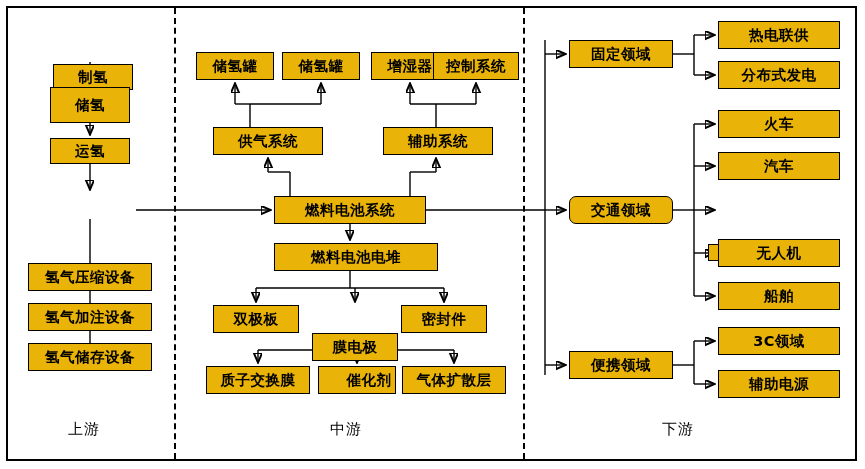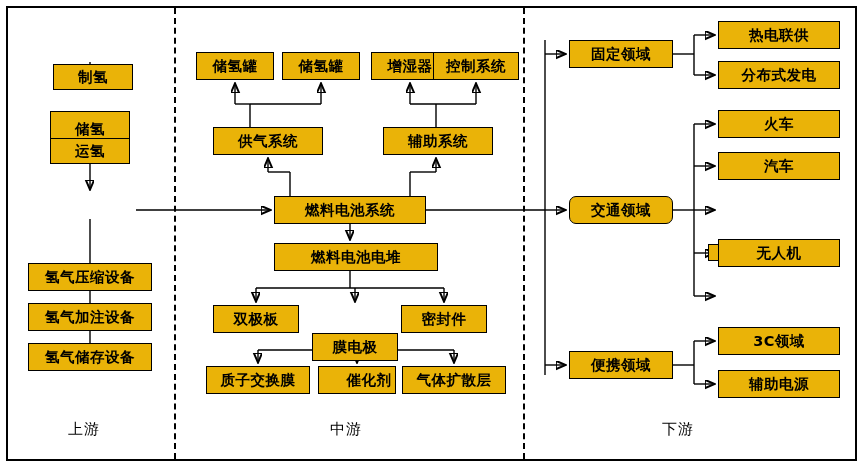--- a/index.html
+++ b/index.html
@@ -146,21 +146,21 @@
     <line x1="694" y1="253" x2="714" y2="253" marker-end="url(#ah)"></line>
     <line x1="694" y1="296" x2="714" y2="296" marker-end="url(#ah)"></line>
 
     <line x1="673" y1="365" x2="694" y2="365"></line>
     <line x1="694" y1="341" x2="694" y2="384"></line>
     <line x1="694" y1="341" x2="714" y2="341" marker-end="url(#ah)"></line>
     <line x1="694" y1="384" x2="714" y2="384" marker-end="url(#ah)"></line>
   </svg>
 
   <div class="node" style="left:53px;top:36px;width:80px;height:26px;margin-top:28px;">制氢</div>
-  <div class="node" style="left:50px;top:87px;width:80px;height:36px;margin-top:24px;">储氢</div>
+  <div class="node" style="left:50px;top:87px;width:80px;height:36px;">储氢</div>
   <div class="node" style="left:50px;top:138px;width:80px;height:26px;">运氢</div>
   <div class="node" style="left:28px;top:263px;width:124px;height:28px;">氢气压缩设备</div>
   <div class="node" style="left:28px;top:303px;width:124px;height:28px;">氢气加注设备</div>
   <div class="node" style="left:28px;top:343px;width:124px;height:28px;">氢气储存设备</div>
 
   <div class="node" style="left:196px;top:52px;width:78px;height:28px;">储氢罐</div>
   <div class="node" style="left:282px;top:52px;width:78px;height:28px;">储氢罐</div>
   <div class="node" style="left:371px;top:52px;width:78px;height:28px;">增湿器</div>
   <div class="node" style="left:433px;top:52px;width:86px;height:28px;">控制系统</div>
   <div class="node" style="left:213px;top:127px;width:110px;height:28px;">供气系统</div>
@@ -175,20 +175,21 @@
   <div class="node" style="left:402px;top:366px;width:104px;height:28px;">气体扩散层</div>
 
   <div class="node" style="left:569px;top:40px;width:104px;height:28px;">固定领域</div>
   <div class="node" style="left:718px;top:21px;width:122px;height:28px;">热电联供</div>
   <div class="node" style="left:718px;top:61px;width:122px;height:28px;">分布式发电</div>
   <div class="node" style="left:569px;top:196px;width:104px;height:28px;border-radius:7px;">交通领域</div>
   <div class="node" style="left:718px;top:110px;width:122px;height:28px;">火车</div>
   <div class="node" style="left:718px;top:152px;width:122px;height:28px;">汽车</div>
   <div class="node" style="left:708px;top:196px;width:122px;height:17px;margin-top:48px;">叉车</div>
   <div class="node" style="left:718px;top:239px;width:122px;height:28px;">无人机</div>
+  <div class="node" style="left:718px;top:282px;width:122px;height:28px;">船舶</div>
   <div class="node" style="left:569px;top:351px;width:104px;height:28px;">便携领域</div>
   <div class="node" style="left:718px;top:327px;width:122px;height:28px;">3C领域</div>
   <div class="node" style="left:718px;top:370px;width:122px;height:28px;">辅助电源</div>
 
   <div class="section-label" style="left:68px;top:420px;">上游</div>
   <div class="section-label" style="left:330px;top:420px;">中游</div>
   <div class="section-label" style="left:662px;top:420px;">下游</div>
 
 </div>
 

